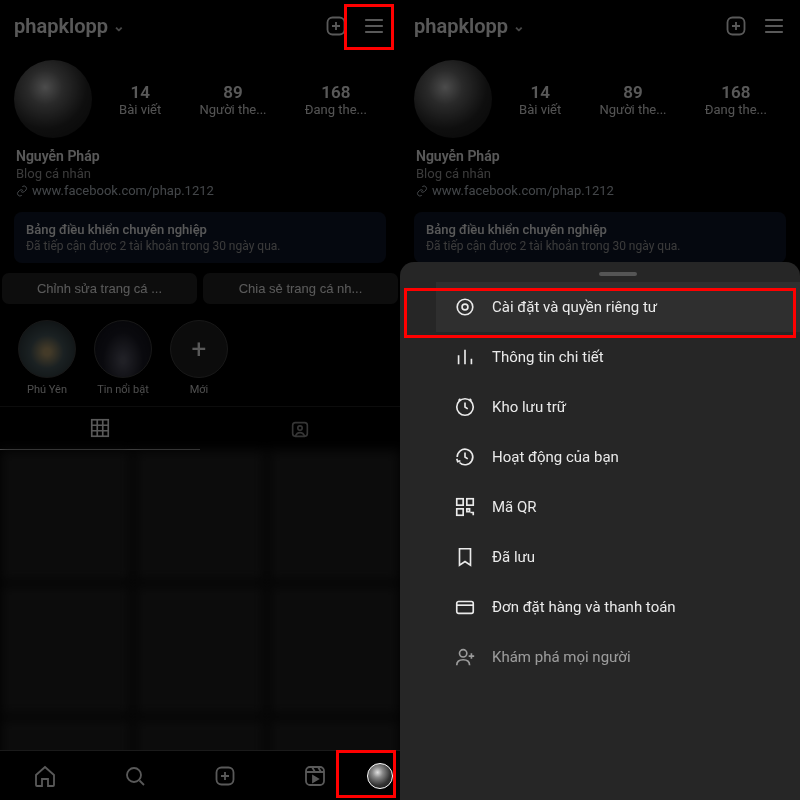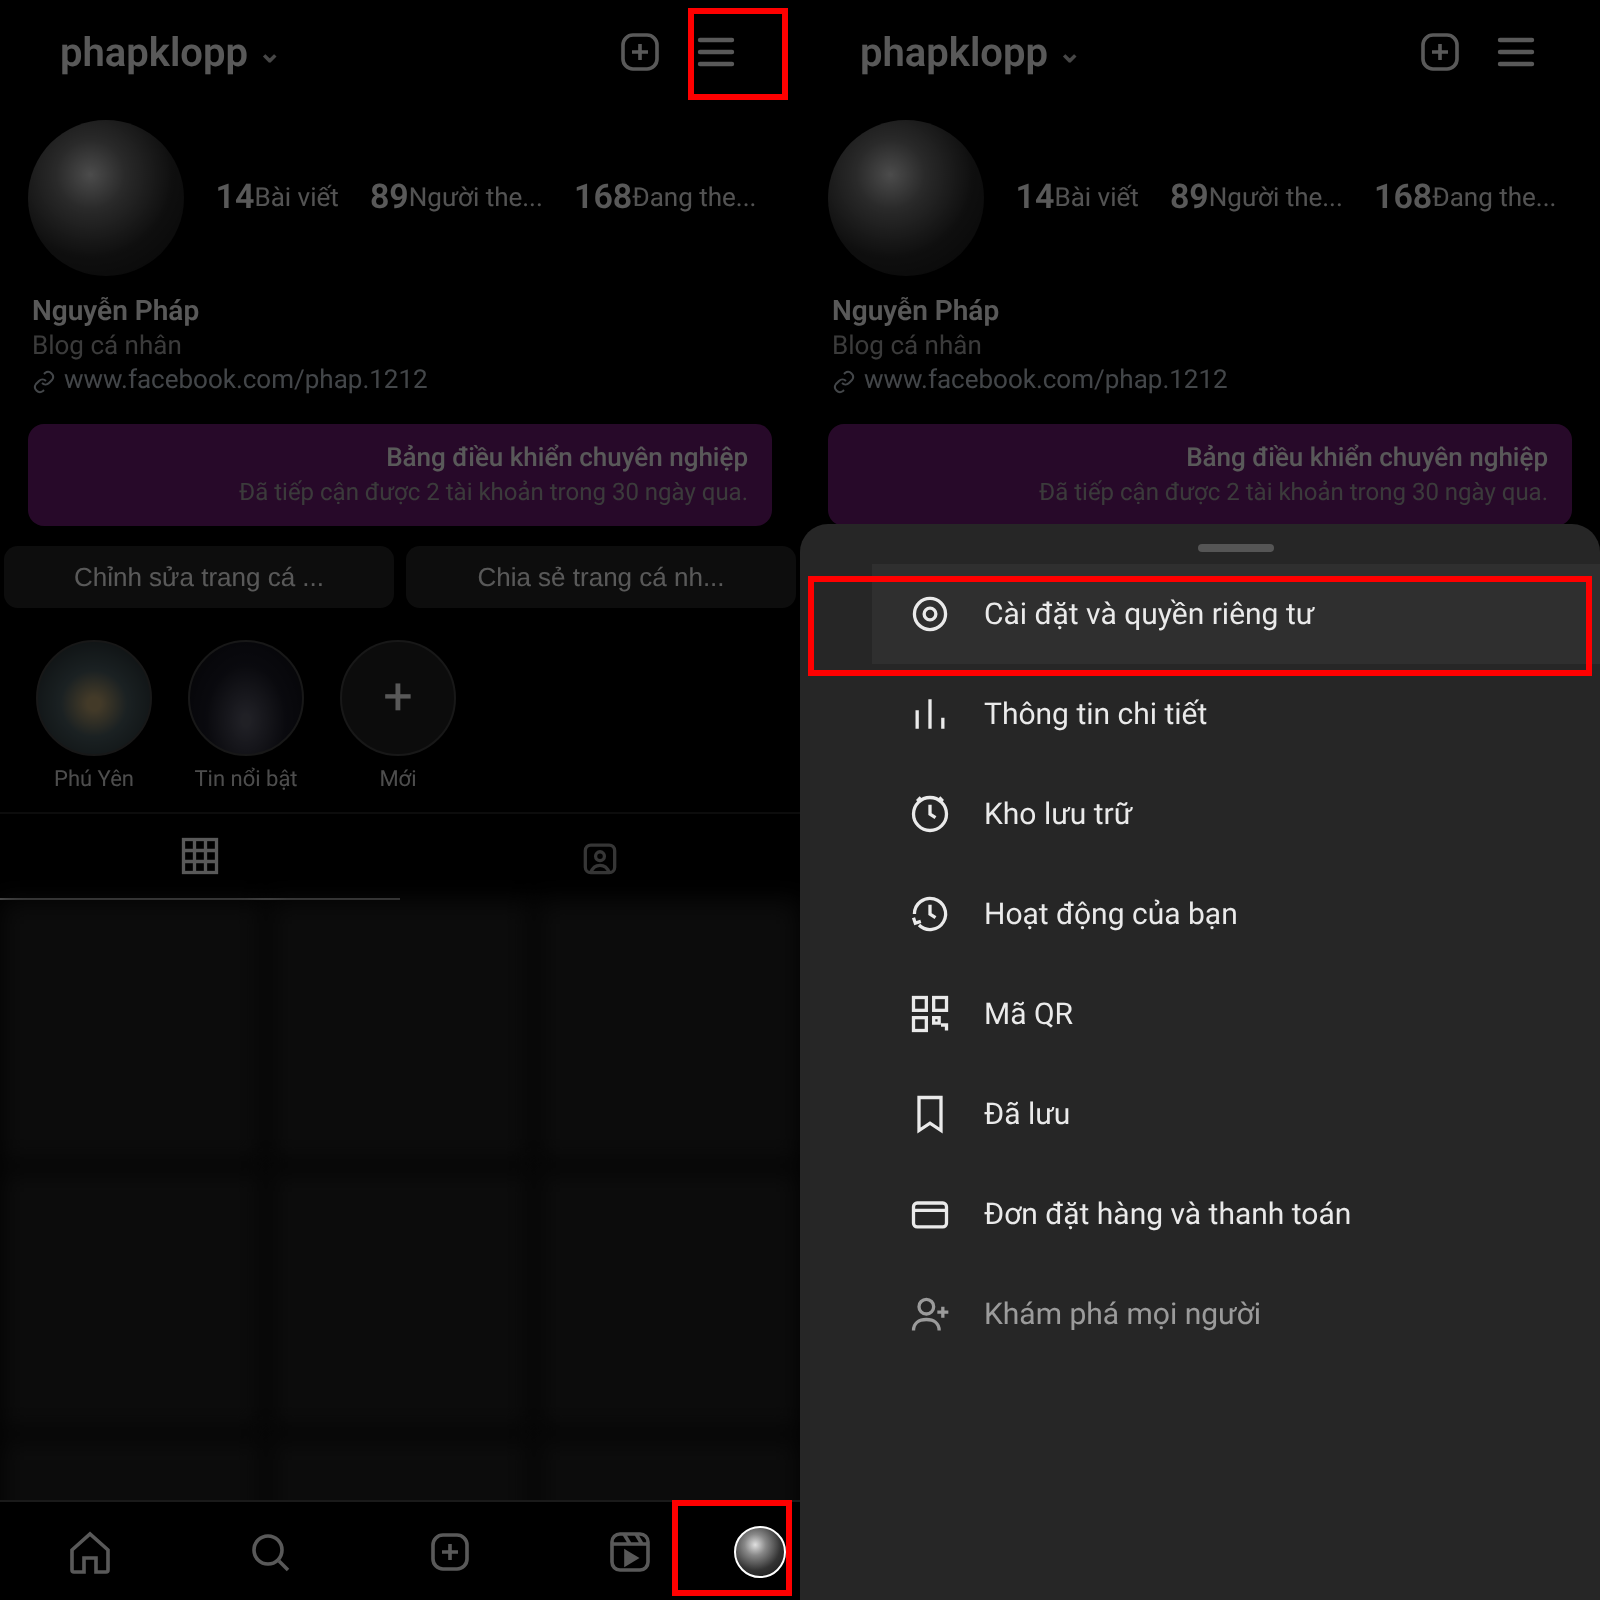--- a/index.html
+++ b/index.html
@@ -16,50 +16,49 @@
     width: 400px;
     height: 800px;
     position: relative;
     overflow: hidden;
   }
   .dim { filter: brightness(0.35); }
   .header {
     display: flex;
     align-items: center;
     justify-content: space-between;
-    padding: 10px 30px;
+    padding: 10px 14px;
     height: 52px;
   }
   .username-wrap { display: flex; align-items: center; gap: 5px; font-size: 20px; font-weight: 600; }
   .header-right { display: flex; align-items: center; gap: 14px; }
   .icon { display: inline-flex; align-items: center; justify-content: center; }
   .icon svg { display: block; }
 
   .profile-row { display: flex; align-items: center; padding: 8px 14px; gap: 8px; }
   .avatar-big {
     width: 78px; height: 78px; border-radius: 50%;
     background: radial-gradient(circle at 40% 35%, #d8d8d8 0%, #777 25%, #2a2a2a 60%, #111 100%);
     flex-shrink: 0;
   }
   .stats { display: flex; flex: 1; justify-content: space-around; text-align: center; }
-  .stat { display: flex; flex-direction: row; align-items: center; min-width: 0; padding: 0 2px; }
+  .stat { display: flex; flex-direction: column; align-items: center; min-width: 0; padding: 0 2px; }
   .stat-num { font-weight: 600; font-size: 17px; }
   .stat-lbl { font-size: 13px; color: #eee; white-space: nowrap; overflow: hidden; text-overflow: ellipsis; max-width: 82px; }
 
   .bio { padding: 2px 16px; }
   .bio-name { font-weight: 600; font-size: 14px; }
   .bio-cat { color: #a8a8a8; font-size: 13px; margin-top: 2px; }
   .bio-link { color: #bfc8d1; font-size: 13px; display: flex; align-items: center; gap: 4px; margin-top: 2px; }
 
   .card {
     margin: 12px 14px 10px;
-    background: #701a75;
+    background: #0f172a;
     border-radius: 8px;
     padding: 10px 12px;
-    text-align: right;
   }
   .card-title { font-size: 13px; font-weight: 500; }
   .card-sub { font-size: 12px; color: #a8a8a8; margin-top: 2px; }
 
   .btn-row { display: flex; gap: 6px; padding: 0 2px; }
   .btn {
     flex: 1;
     background: #262626;
     color: #fff;
     border: none;

